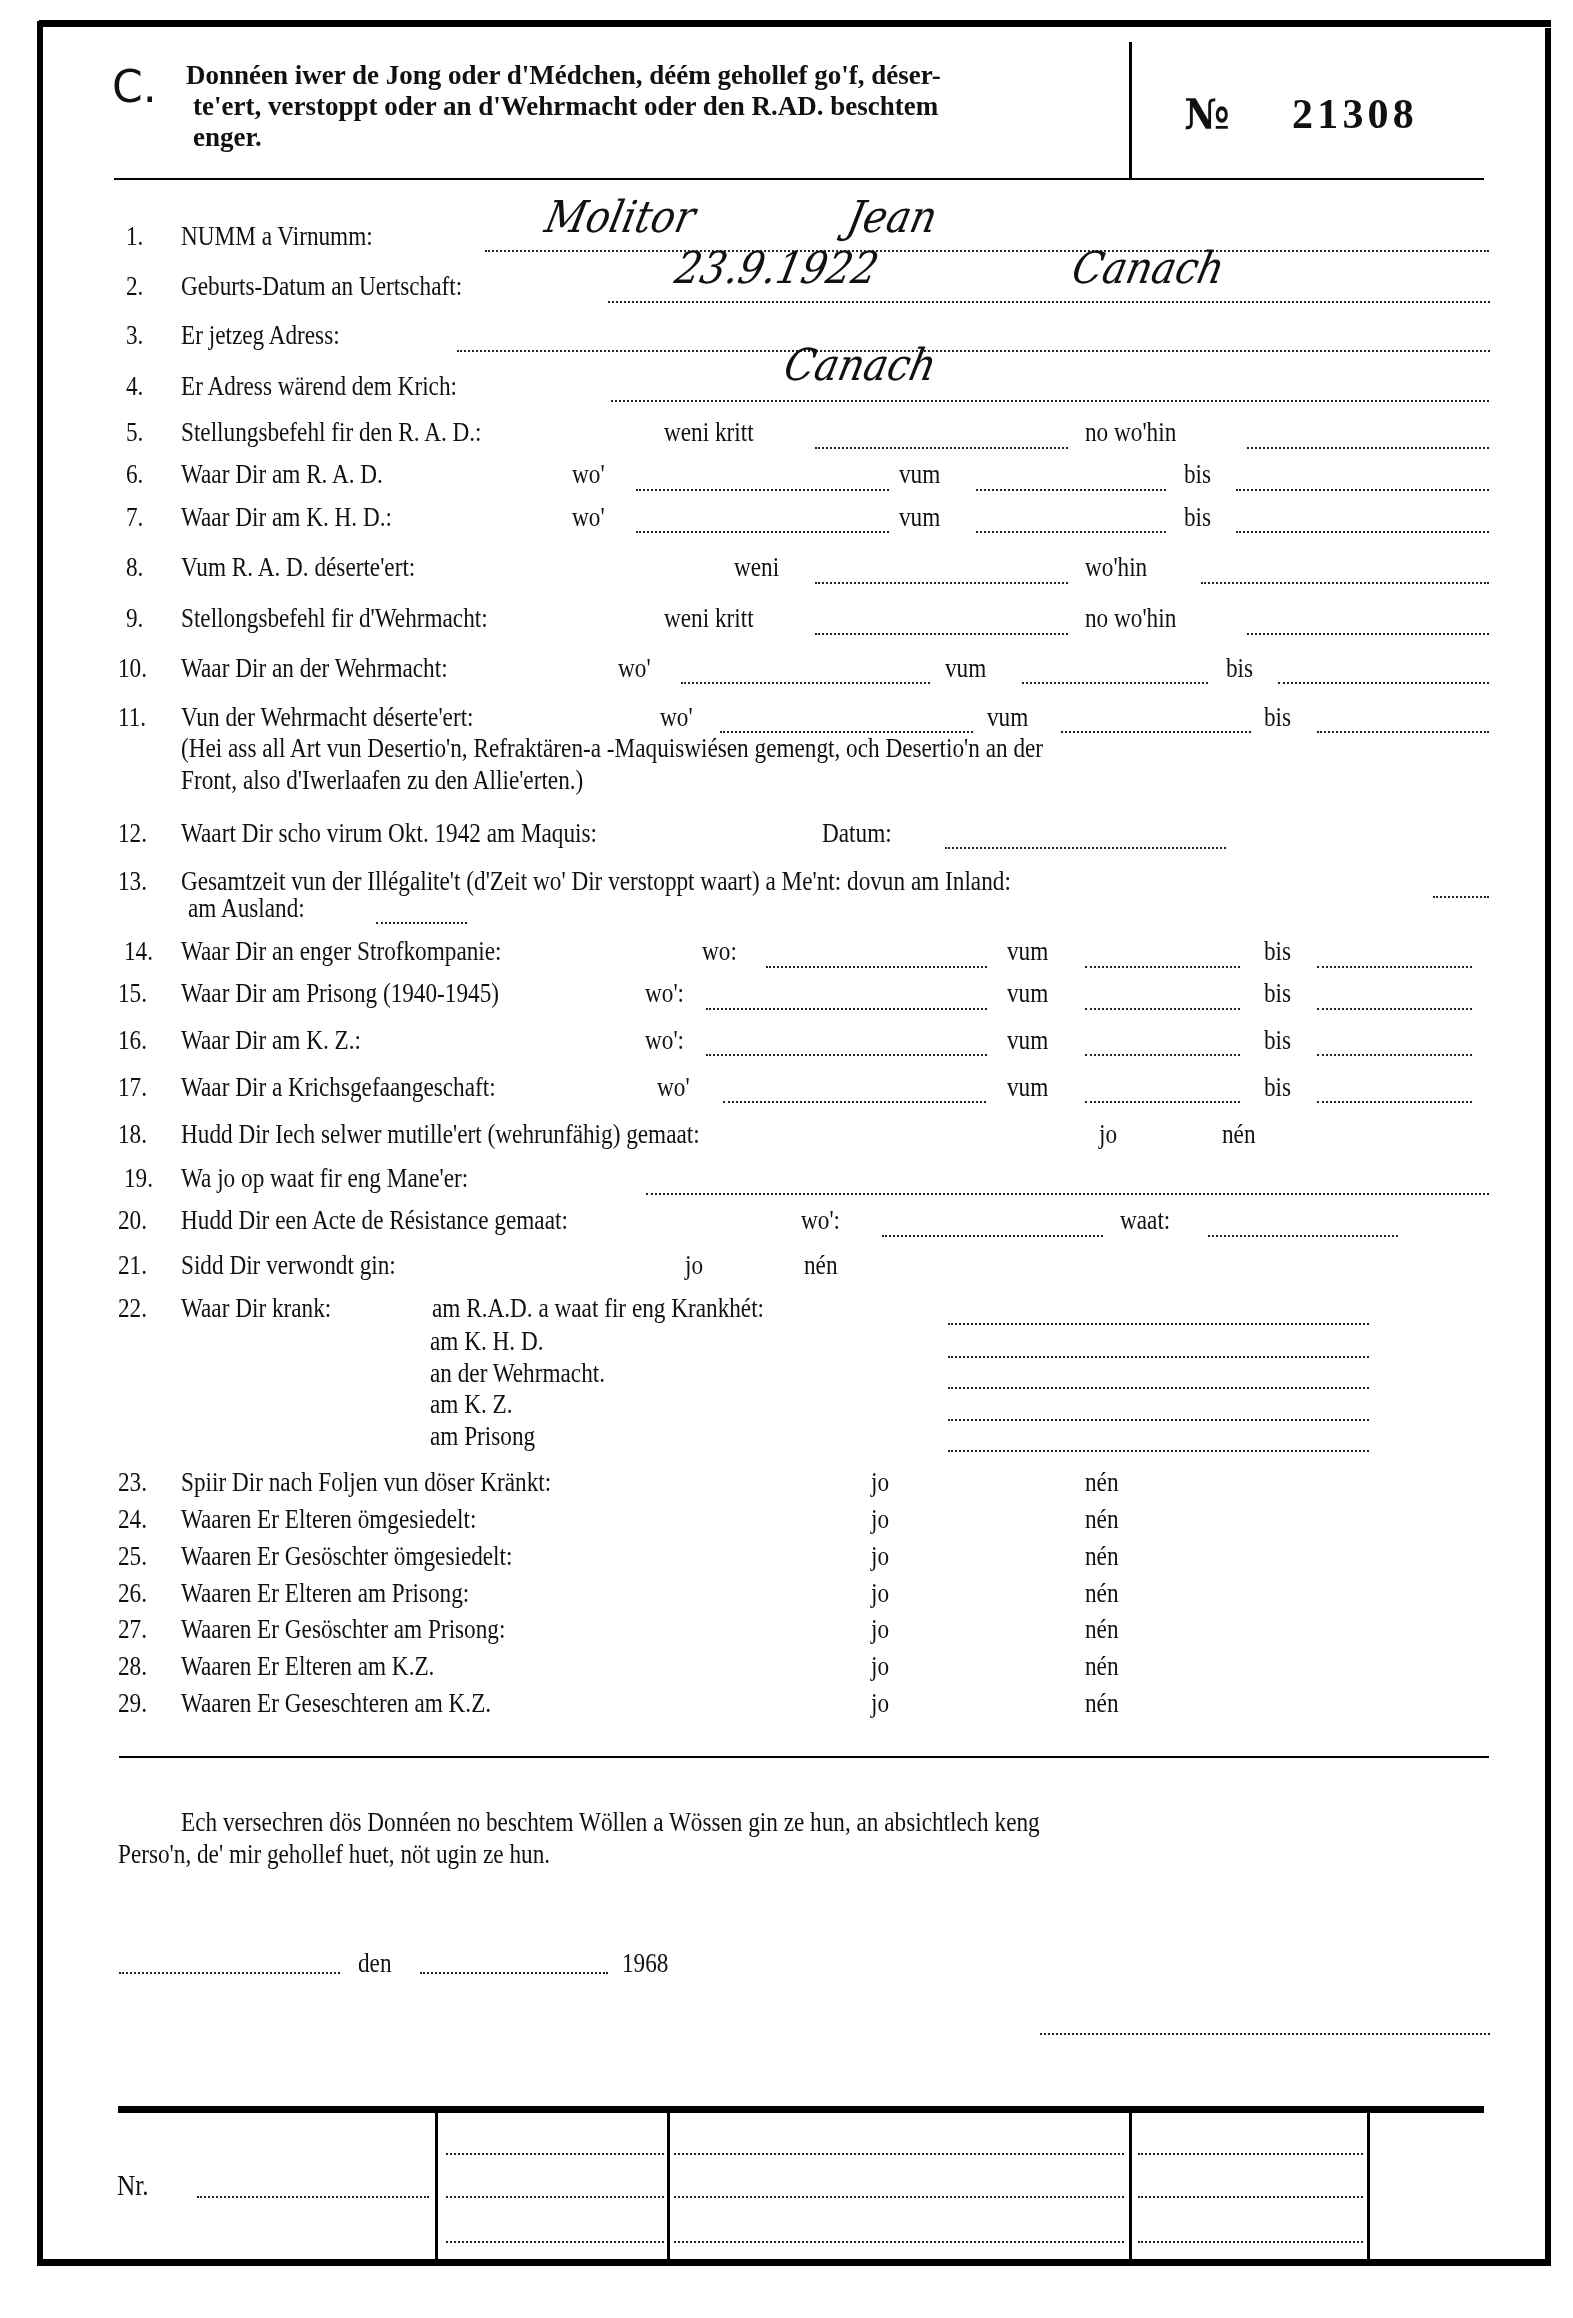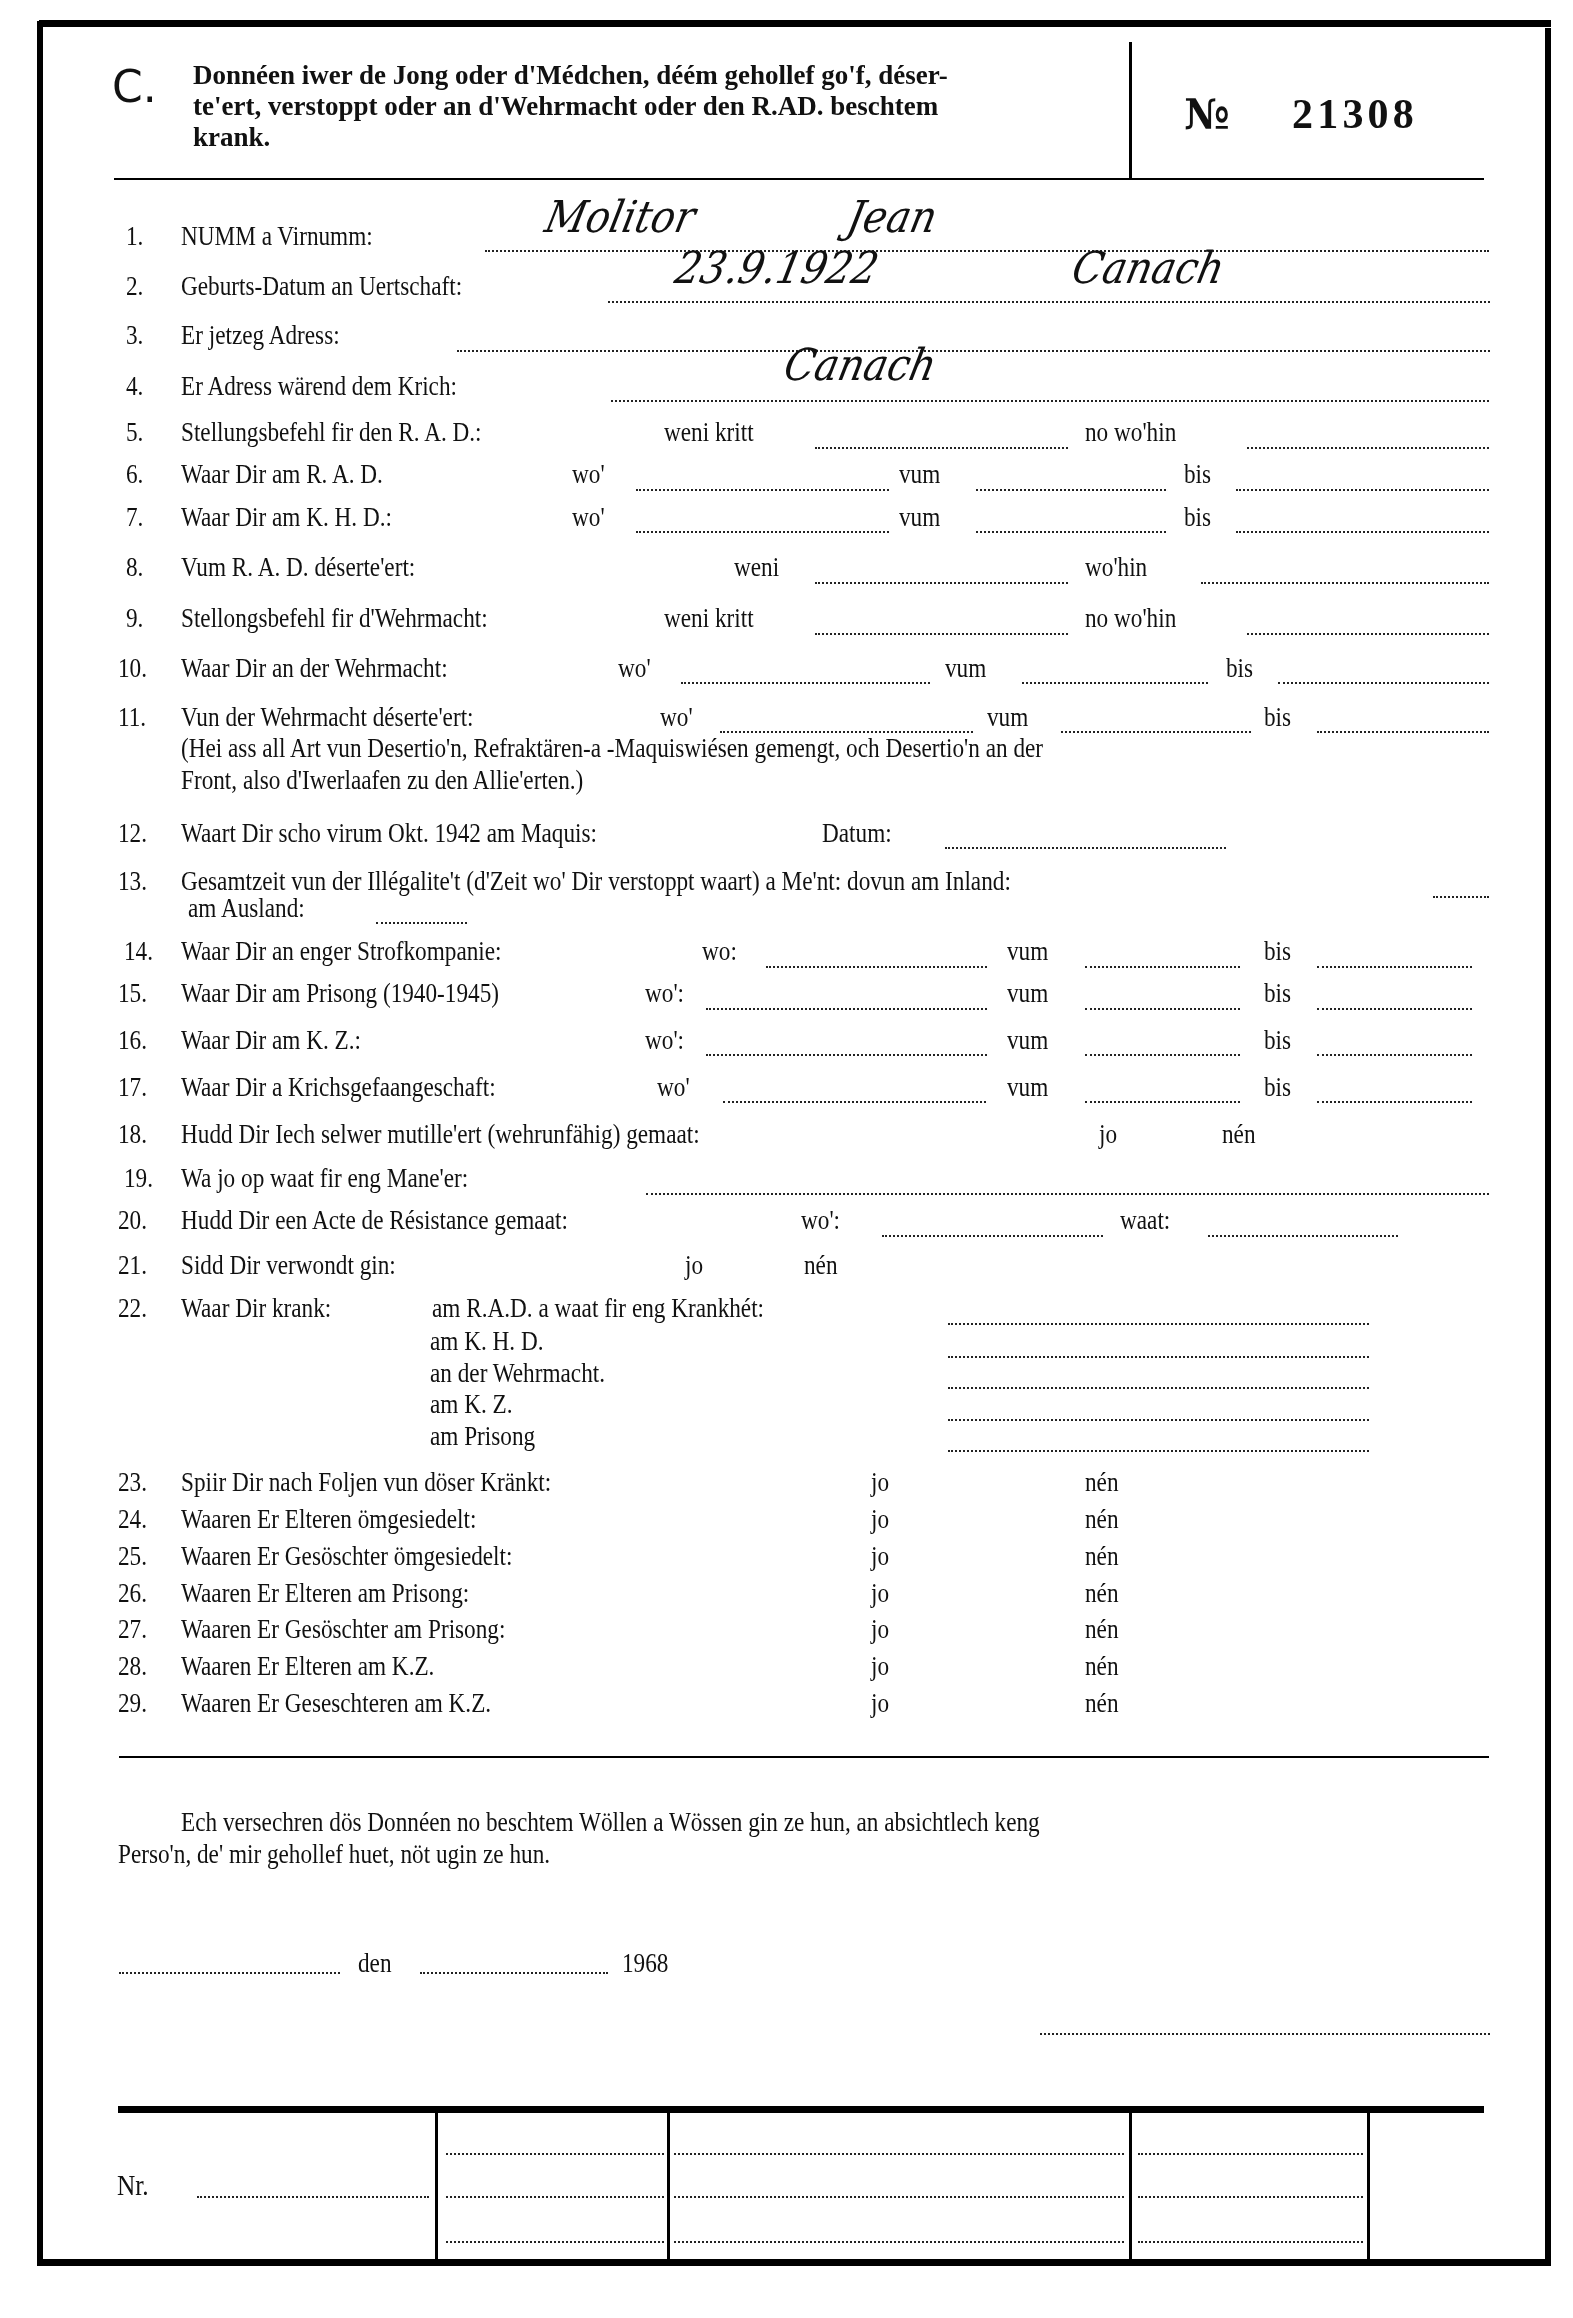--- a/index.html
+++ b/index.html
@@ -22,23 +22,23 @@
 </style>
 </head>
 <body>
 
 <div class="border-h" style="left:39px;top:19.7px;width:1512px;height:7px;"></div>
 <div class="border-v" style="left:37px;top:21px;width:6.3px;height:2245px;"></div>
 <div class="border-v" style="left:1545px;top:28px;width:6.3px;height:2238px;"></div>
 <div class="border-h" style="left:39px;top:2259px;width:1512px;height:7px;"></div>
 
 <div class="letter-c" style="left:112px;top:65px;">C.</div>
-<div class="header-text" style="left:193px;top:60px;">Donnéen iwer de Jong oder d'Médchen, déém gehollef go'f, déser-</div>
+<div class="header-text" style="left:186px;top:60px;">Donnéen iwer de Jong oder d'Médchen, déém gehollef go'f, déser-</div>
 <div class="header-text" style="left:193px;top:91px;">te'ert, verstoppt oder an d'Wehrmacht oder den R.AD. beschtem</div>
-<div class="header-text" style="left:193px;top:122px;">krank.</div>
+<div class="header-text" style="left:193px;top:122px;">enger.</div>
 <div class="border-v" style="left:1129px;top:42px;width:2.8px;height:138px;"></div>
 <div class="nr-symbol" style="left:1184px;top:90px;">№</div>
 <div class="nr-value" style="left:1292px;top:90px;">21308</div>
 <div class="border-h" style="left:114px;top:178px;width:1370px;height:2.1px;"></div>
 
 <div id="items">
     <div class="num" style="left: 126px; top: 221px;">1.</div>
     <div class="txt" style="left: 181px; top: 221px;">NUMM a Virnumm:</div>
     <div class="dots" style="left: 485px; top: 250px; width: 1004px;"></div>
     <div class="hand" style="left: 541px; top: 192px;">Molitor</div>

